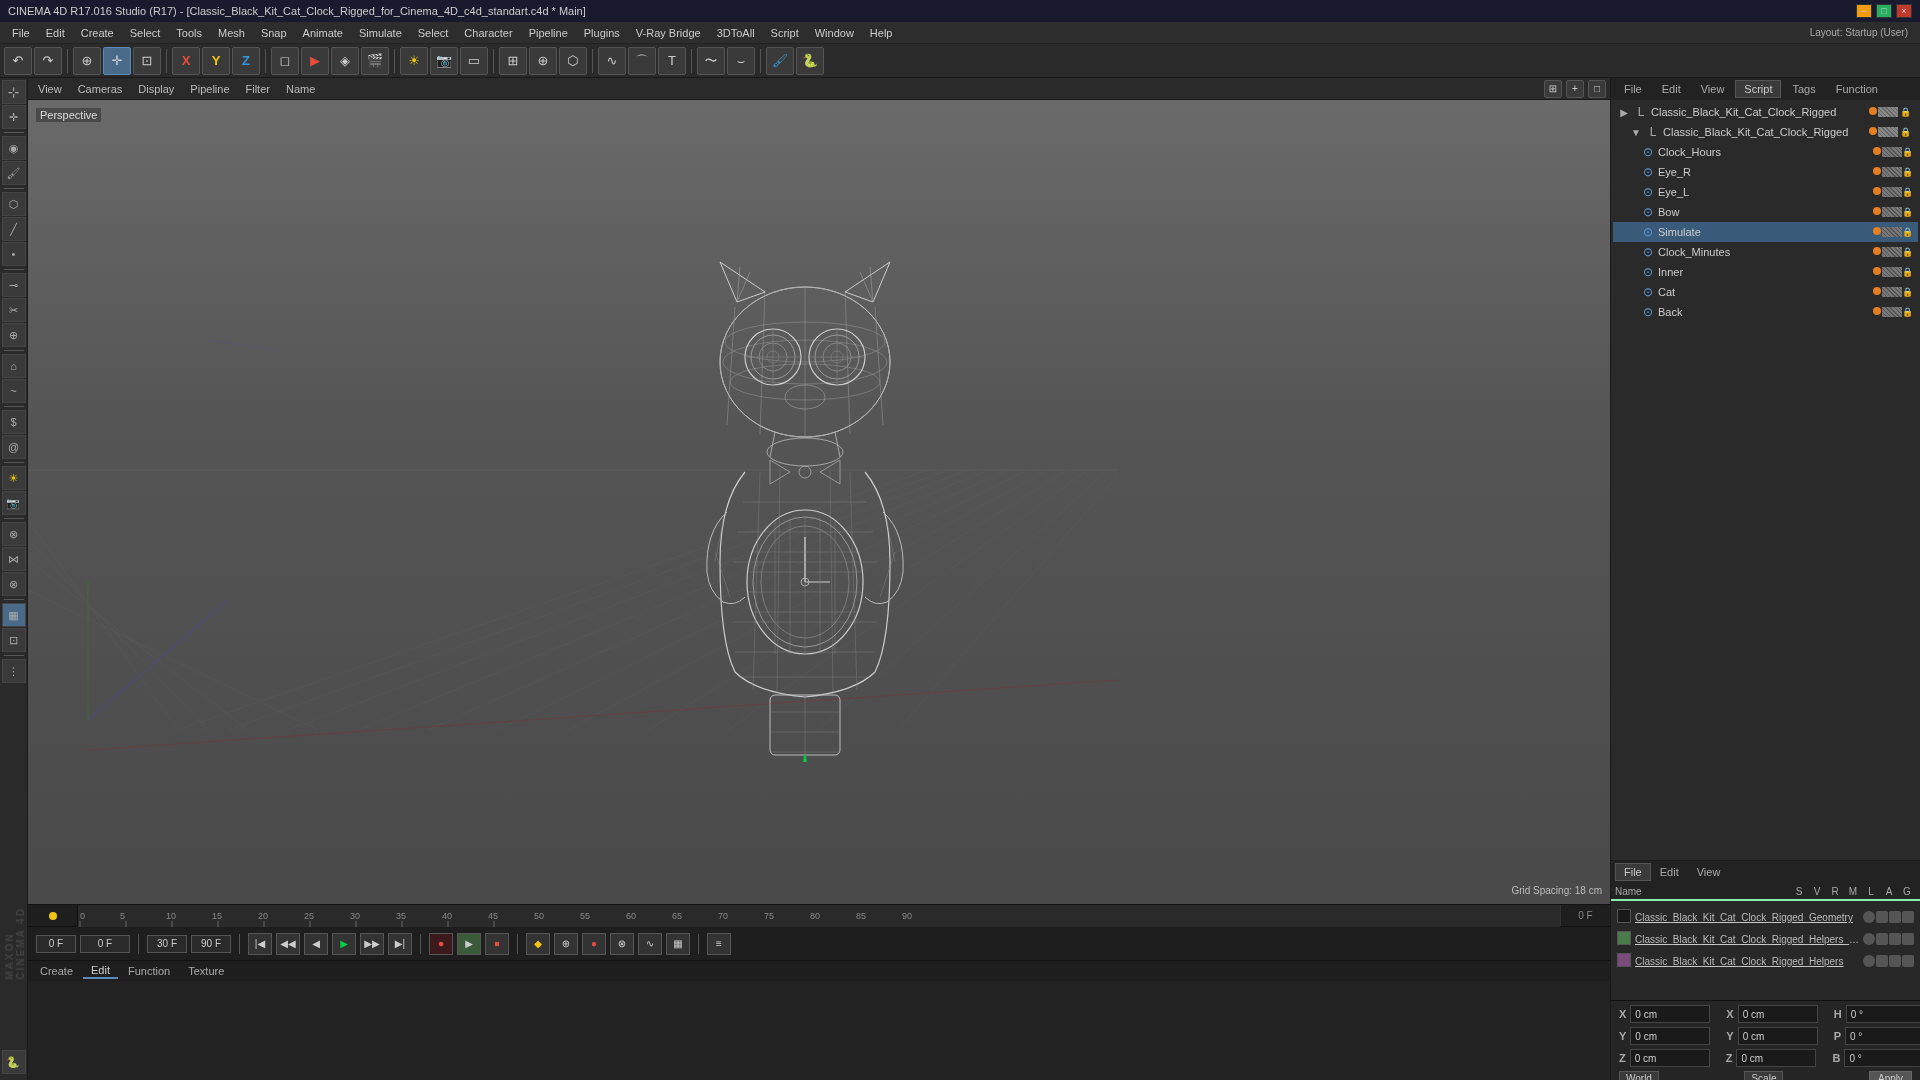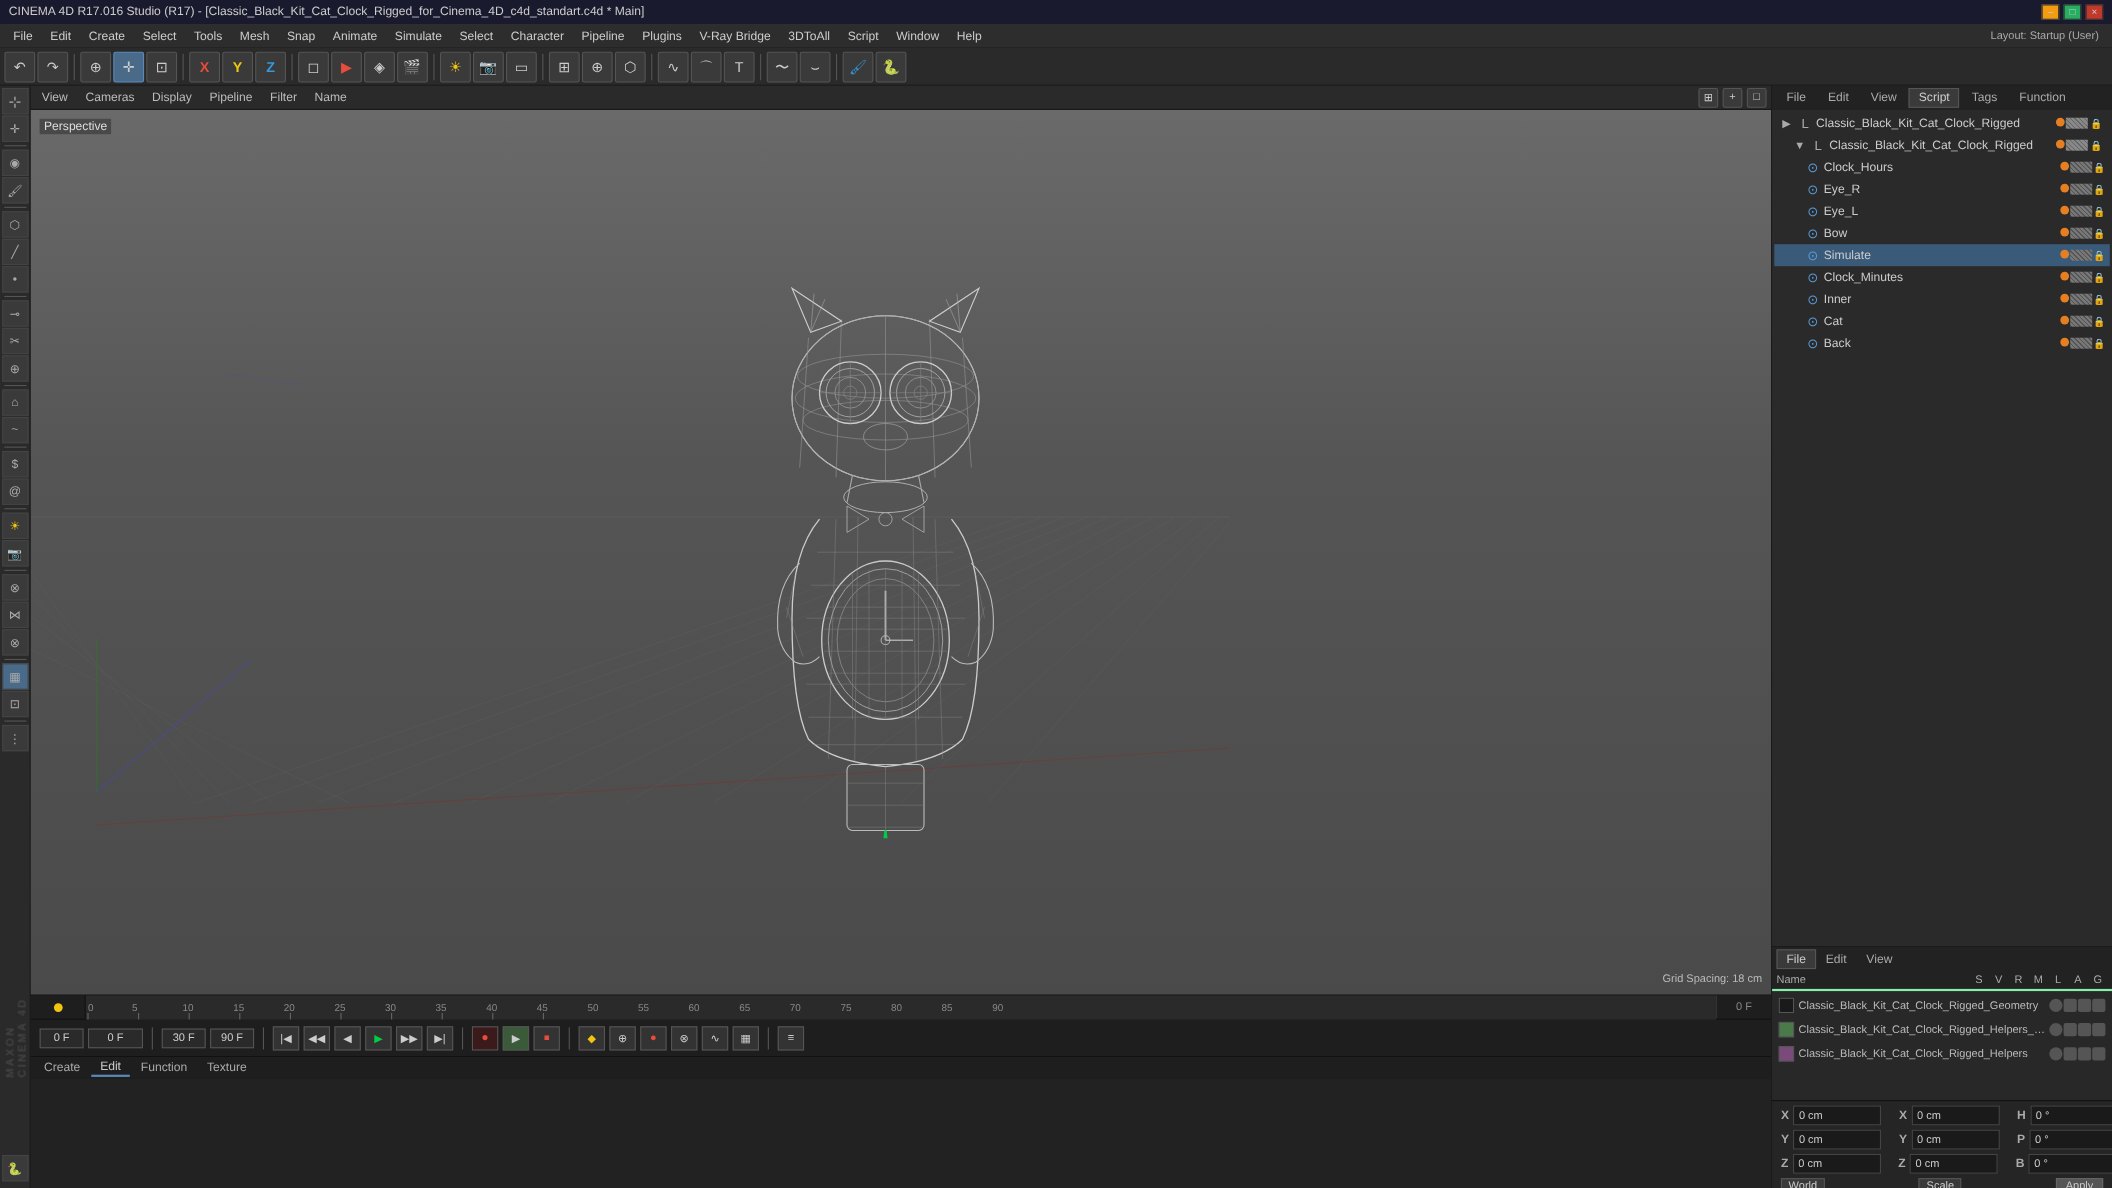--- a/index.html
+++ b/index.html
@@ -61,21 +61,21 @@
     .tree-icon { width: 14px; height: 14px; margin-right: 3px; display: flex; align-items: center; justify-content: center; font-size: 10px; flex-shrink: 0; }
     .tree-label { font-size: 11px; color: #ccc; flex: 1; white-space: nowrap; overflow: hidden; text-overflow: ellipsis; }
     .tree-dots { display: flex; gap: 1px; margin-left: auto; }
     .tree-dot { width: 8px; height: 8px; border-radius: 50%; }
     .dot-orange { background: #e67e22; }
 
     
     #right-bottom { height: 220px; background: #282828; border-top: 1px solid #1a1a1a; display: flex; flex-direction: column; }
     #right-bottom-tabs { height: 22px; background: #222; display: flex; align-items: center; padding: 0 4px; }
     #materials-list { flex: 1; overflow-y: auto; padding: 2px; }
-    .mat-item { display: flex; align-items: center; padding: 2px 4px; height: 22px; cursor: pointer; }
+    .mat-item { display: flex; align-items: flex-end; padding: 2px 4px; height: 22px; cursor: pointer; text-decoration: underline; }
     .mat-color { width: 14px; height: 14px; margin-right: 4px; flex-shrink: 0; }
     .mat-label { font-size: 10px; color: #bbb; flex: 1; white-space: nowrap; overflow: hidden; text-overflow: ellipsis; }
 
     
     #status-bar { height: 22px; background: #1e1e1e; display: flex; align-items: center; padding: 0 8px; border-top: 1px solid #111; }
     #status-text { font-size: 10px; color: #888; }
 
     
     #coords-panel { height: 80px; background: #252525; display: flex; flex-direction: column; padding: 4px 8px; gap: 4px; border-top: 1px solid #111; }
     .coord-row { display: flex; align-items: center; gap: 4px; }

